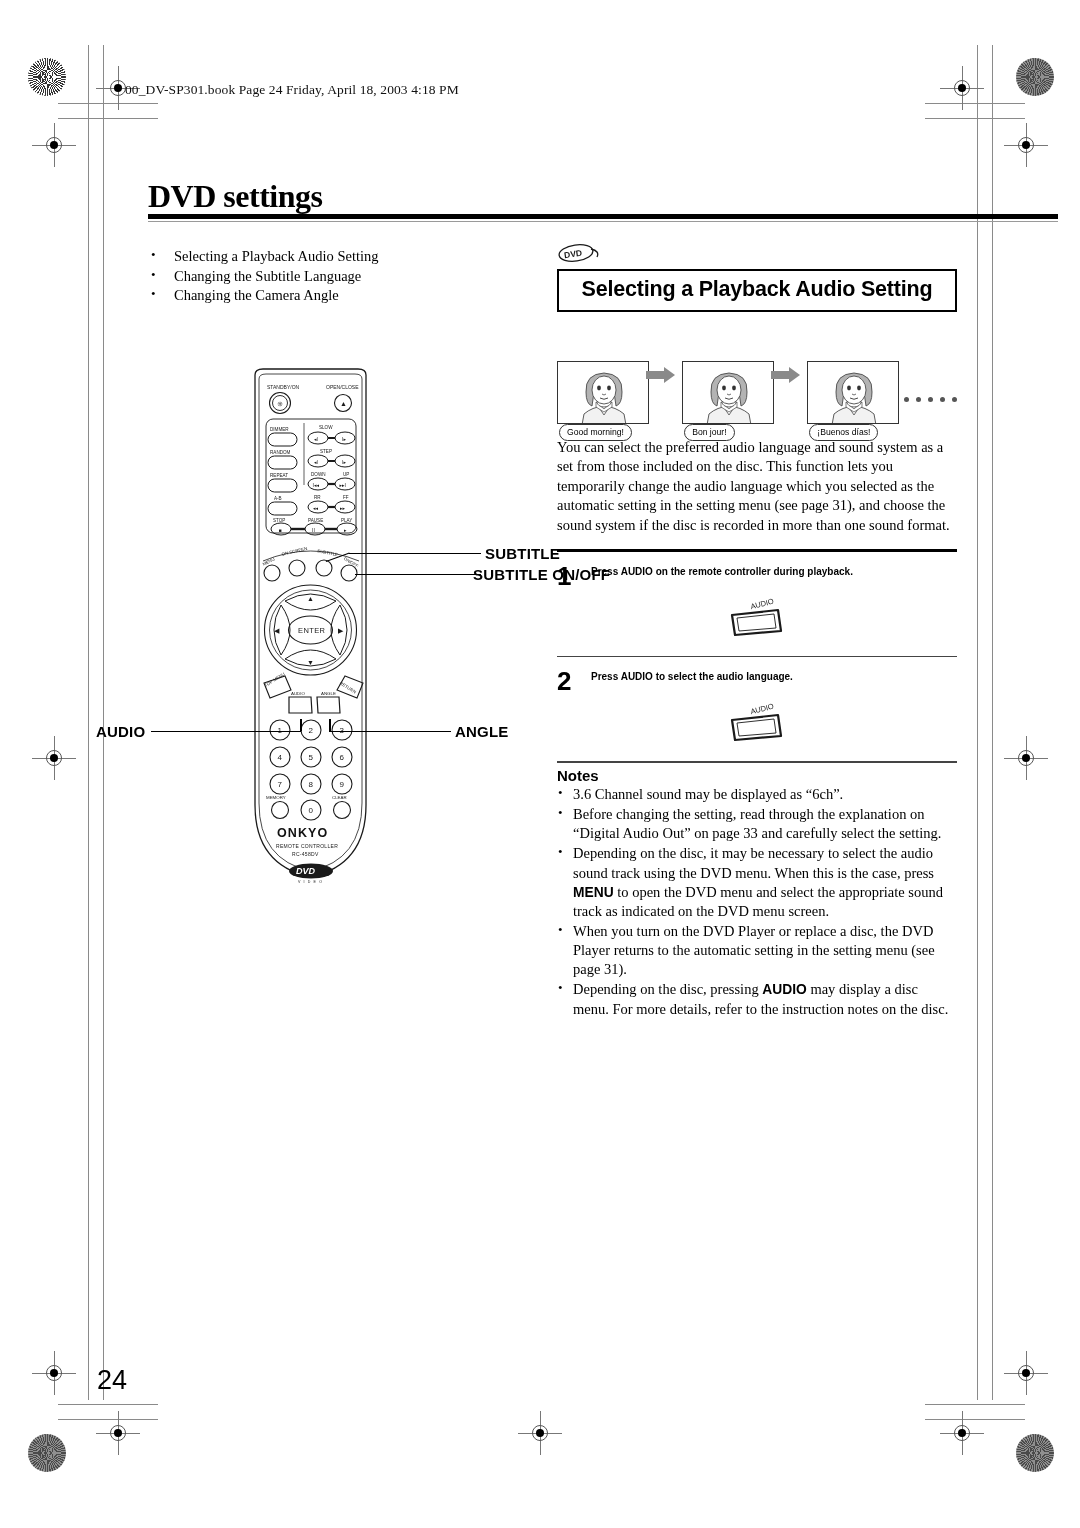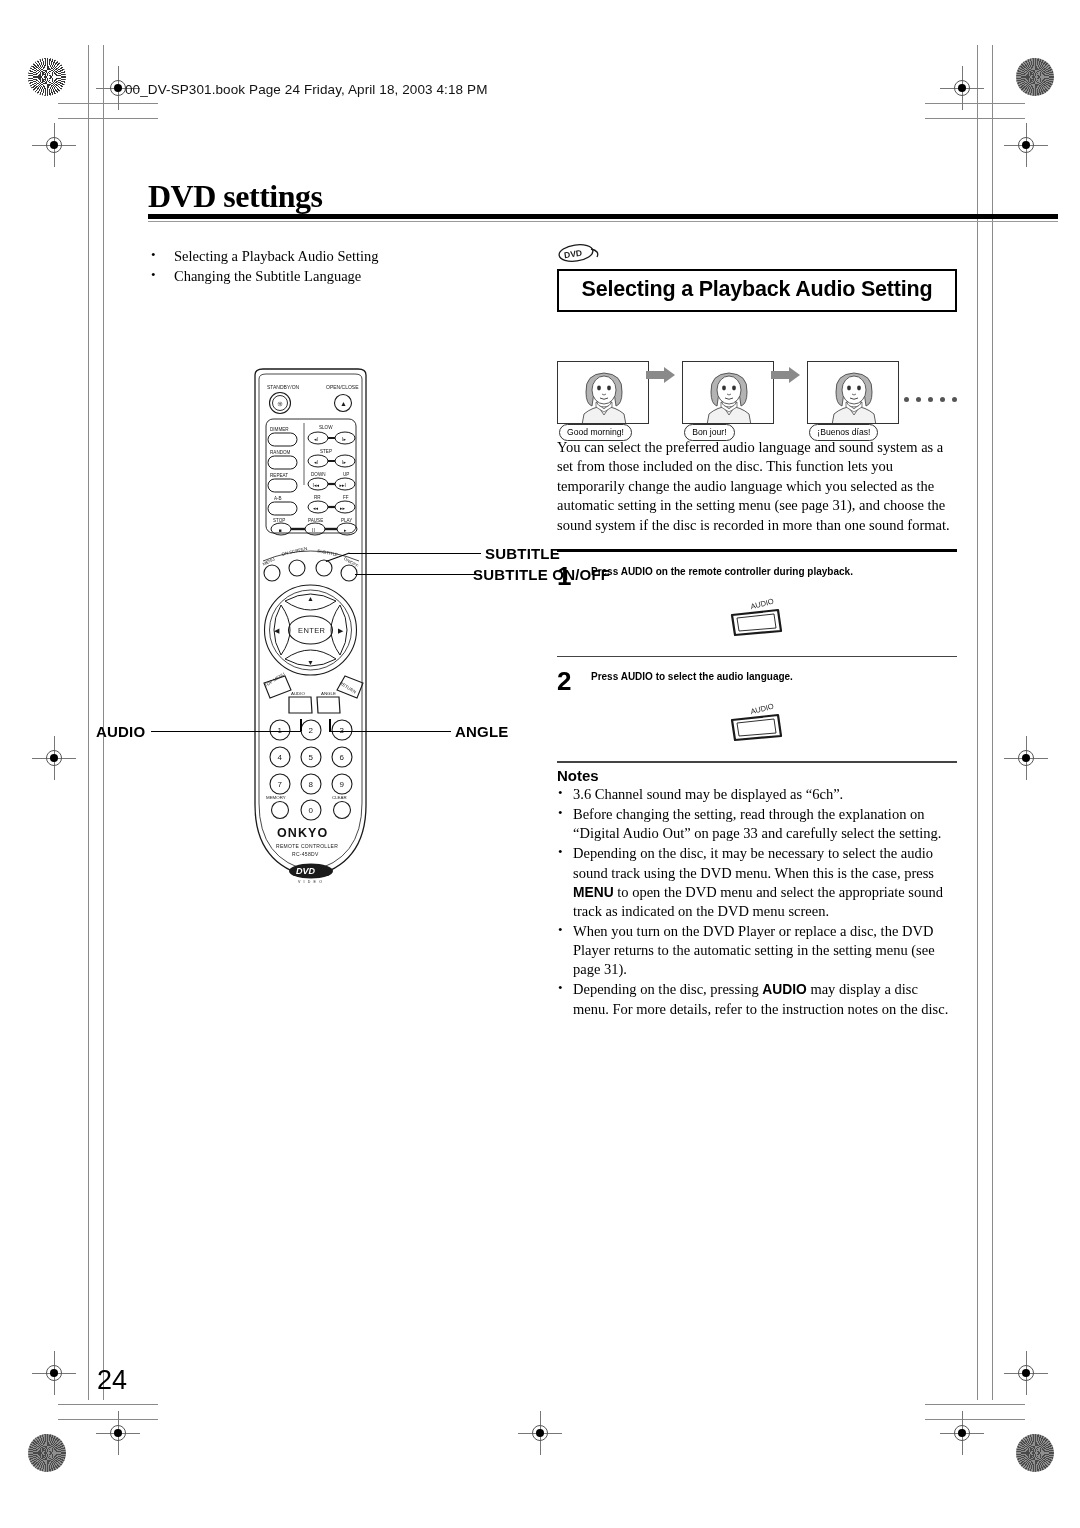--- a/index.html
+++ b/index.html
@@ -41,21 +41,21 @@
     background:
       repeating-conic-gradient(#4a4a4a 0deg 4deg, #8f8f8f 4deg 8deg);
   }
   .cropline { position: absolute; background: #8a8a8a; }
   .cropline.h { height: 1px; }
   .cropline.v { width: 1px; }
 
   
   .file-header {
     position: absolute; left: 125px; top: 82px;
-    font-size: 13.5px; font-family: Liberation Sans, sans-serif; color: #111;
+    font-size: 13.5px; font-family: Liberation Serif, serif; color: #111;
     letter-spacing: .1px; white-space: nowrap;
   }
 
   
   .page-title {
     position: absolute; left: 148px; top: 152px;
     font-family: Liberation Serif, serif;
     font-weight: bold; font-size: 32px; letter-spacing: -0.5px;
     line-height: 1;
     margin-top: 28px;
@@ -280,20 +280,21 @@
 <div class="file-header">00_DV-SP301.book  Page 24  Friday, April 18, 2003  4:18 PM</div>
 
 <div class="page-title">DVD settings</div>
 <div class="title-rule"></div>
 <div class="title-rule-thin"></div>
 
 <div class="col-left">
   <ul class="bullets">
     <li>Selecting a Playback Audio Setting</li>
     <li>Changing the Subtitle Language</li>
+    <li>Changing the Camera Angle</li>
   </ul>
 </div>
 
 <div class="remote-wrap">
   <svg width="155" height="525" viewBox="0 0 155 525">
     <g fill="none" stroke="#1a1a1a" stroke-width="1.3">
 
       <path d="M22,10 Q22,4 30,4 L125,4 Q133,4 133,10 L133,440 Q133,500 77.5,512 Q22,500 22,440 Z"></path>
       <path d="M26,14 Q26,9 33,9 L122,9 Q129,9 129,14 L129,438 Q129,495 77.5,506 Q26,495 26,438 Z" stroke-width="0.8"></path>
     </g>

